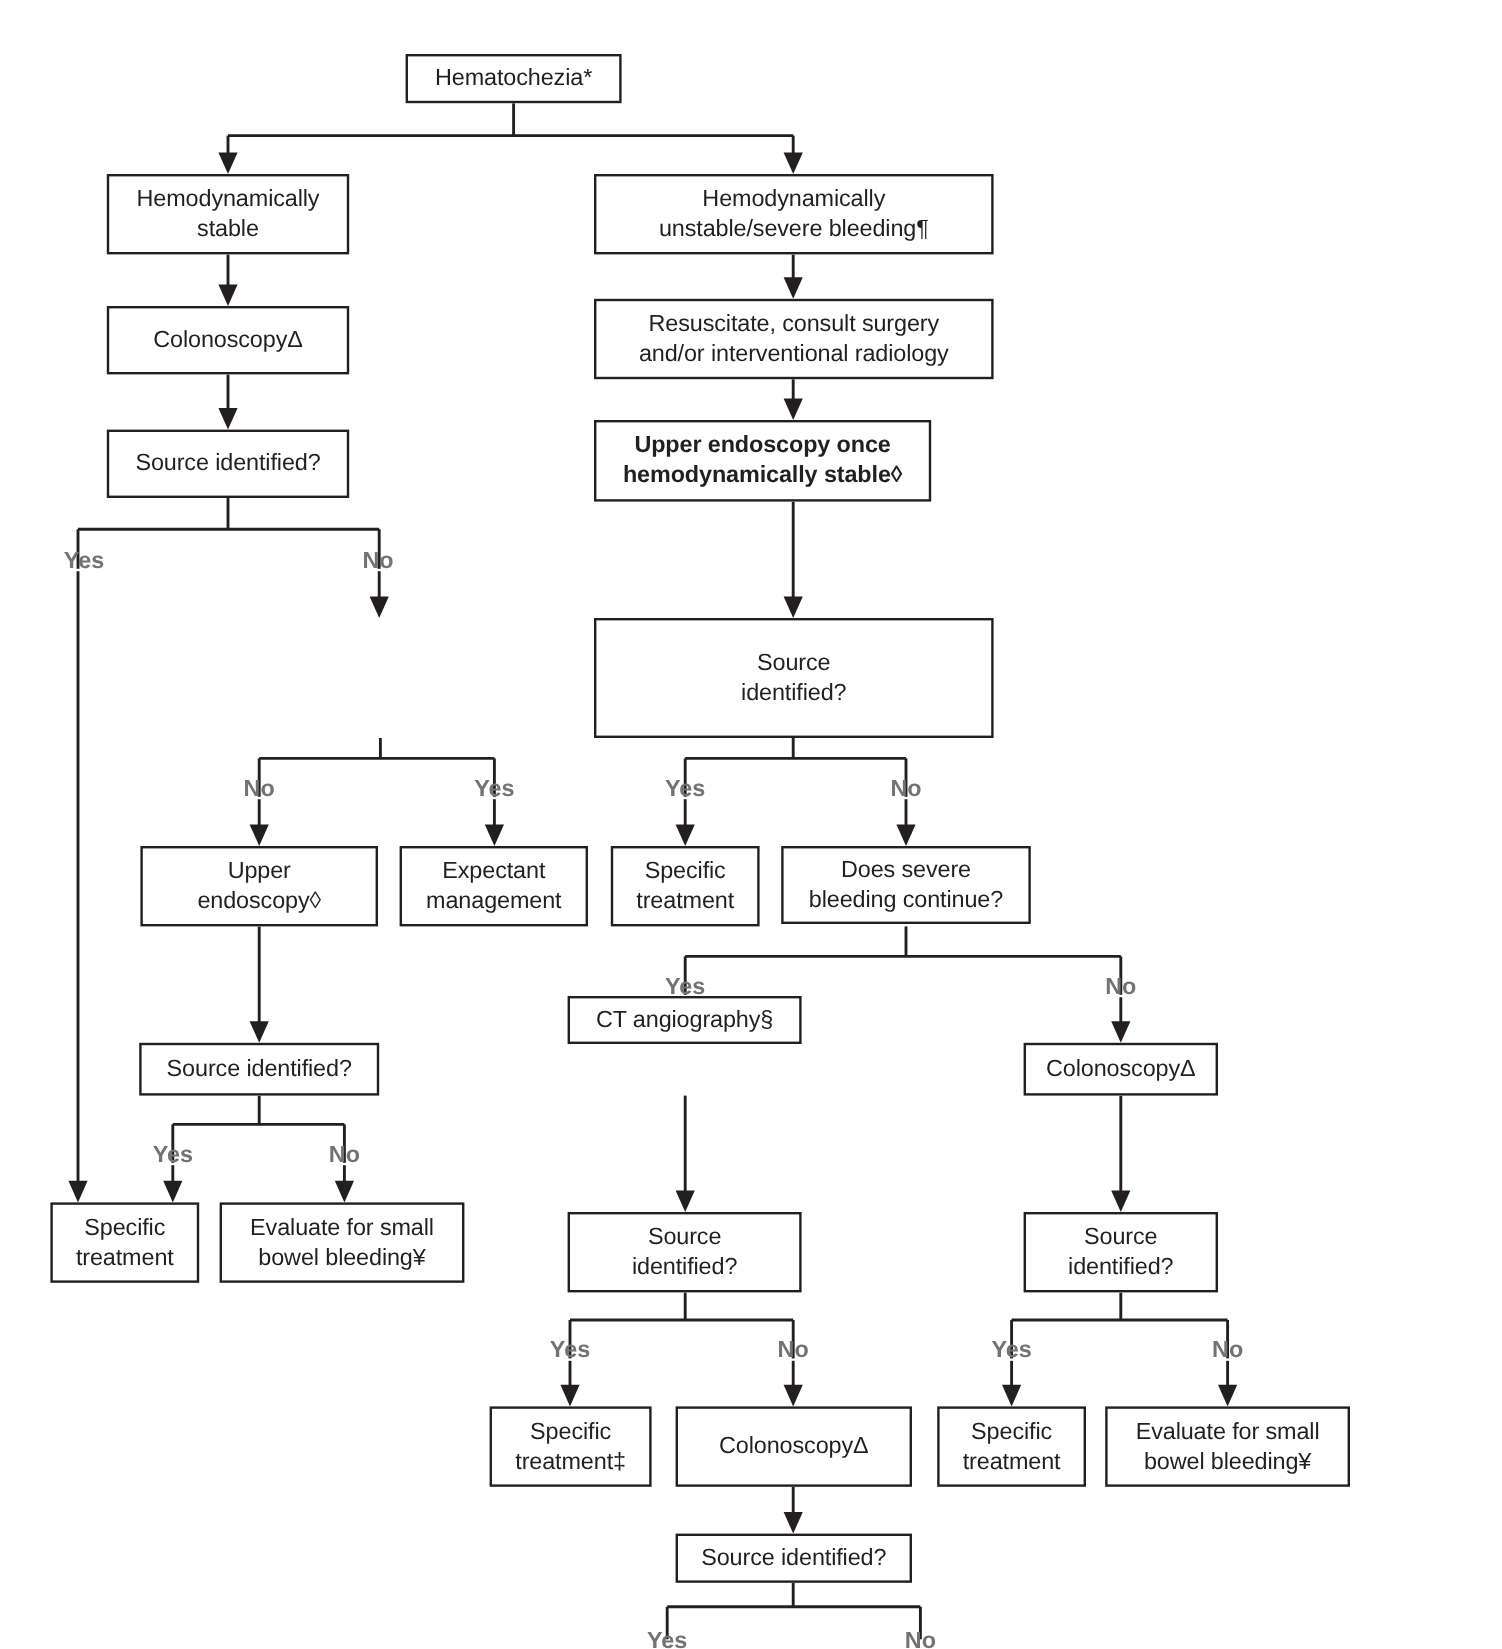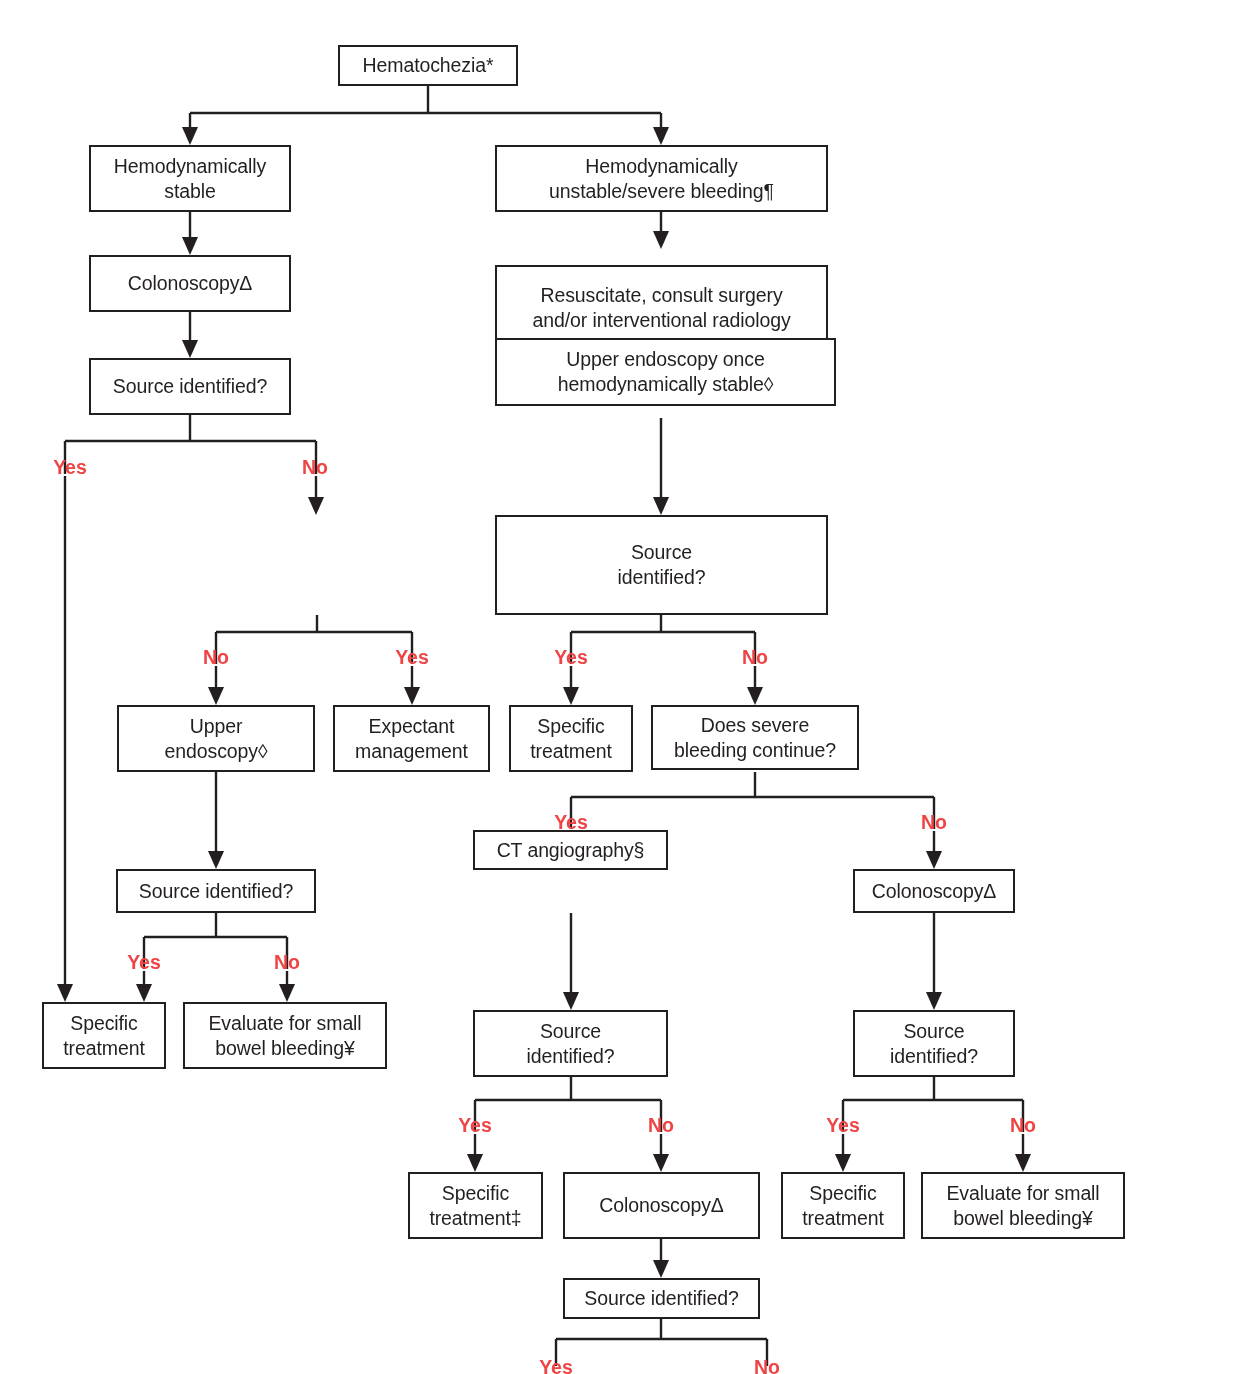--- a/index.html
+++ b/index.html
@@ -44,21 +44,21 @@
     color: #231f20;
     font-size: 19.5px;
     line-height: 1.28;
     font-weight: 400;
     letter-spacing: -0.1px;
     white-space: pre-line;
     z-index: 2;
   }
   .edge-label {
     position: absolute;
-    color: #ef4444;
+    color: #737373;
     font-size: 19.5px;
     font-weight: 700;
     line-height: 1;
     white-space: nowrap;
     z-index: 3;
     background: transparent;
   }
   .edge-label.anchor-center { transform: translateX(-50%); }
 </style>
 </head>
@@ -176,24 +176,24 @@
 
     </g>
   </svg>
 
   <div class="node" style="left: 338px; top: 45px; width: 180px; height: 41px;">Hematochezia*</div>
   <div class="node" style="left: 89px; top: 145px; width: 202px; height: 67px;">Hemodynamically
 stable</div>
   <div class="node" style="left: 495px; top: 145px; width: 333px; height: 67px;">Hemodynamically
 unstable/severe bleeding¶</div>
   <div class="node" style="left: 89px; top: 255px; width: 202px; height: 57px;">ColonoscopyΔ</div>
-  <div class="node" style="left: 495px; top: 265px; width: 333px; height: 85px;">Resuscitate, consult surgery
+  <div class="node" style="left: 495px; top: 249px; width: 333px; height: 67px;">Resuscitate, consult surgery
 and/or interventional radiology</div>
   <div class="node" style="left: 89px; top: 358px; width: 202px; height: 57px;">Source identified?</div>
-  <div class="node" style="left: 495px; top: 338px; width: 341px; height: 68px;">Upper endoscopy once
+  <div class="node" style="left: 495px; top: 350px; width: 281px; height: 68px; font-weight: bold;">Upper endoscopy once
 hemodynamically stable◊</div>
   <div class="node" style="left: 495px; top: 515px; width: 333px; height: 100px;">Source
 identified?</div>
   <div class="node" style="left: 333px; top: 705px; width: 157px; height: 67px;">Expectant
 management</div>
   <div class="node" style="left: 117px; top: 705px; width: 198px; height: 67px;">Upper
 endoscopy◊</div>
   <div class="node" style="left: 509px; top: 705px; width: 124px; height: 67px;">Specific
 treatment</div>
   <div class="node" style="left: 651px; top: 705px; width: 208px; height: 65px;">Does severe

